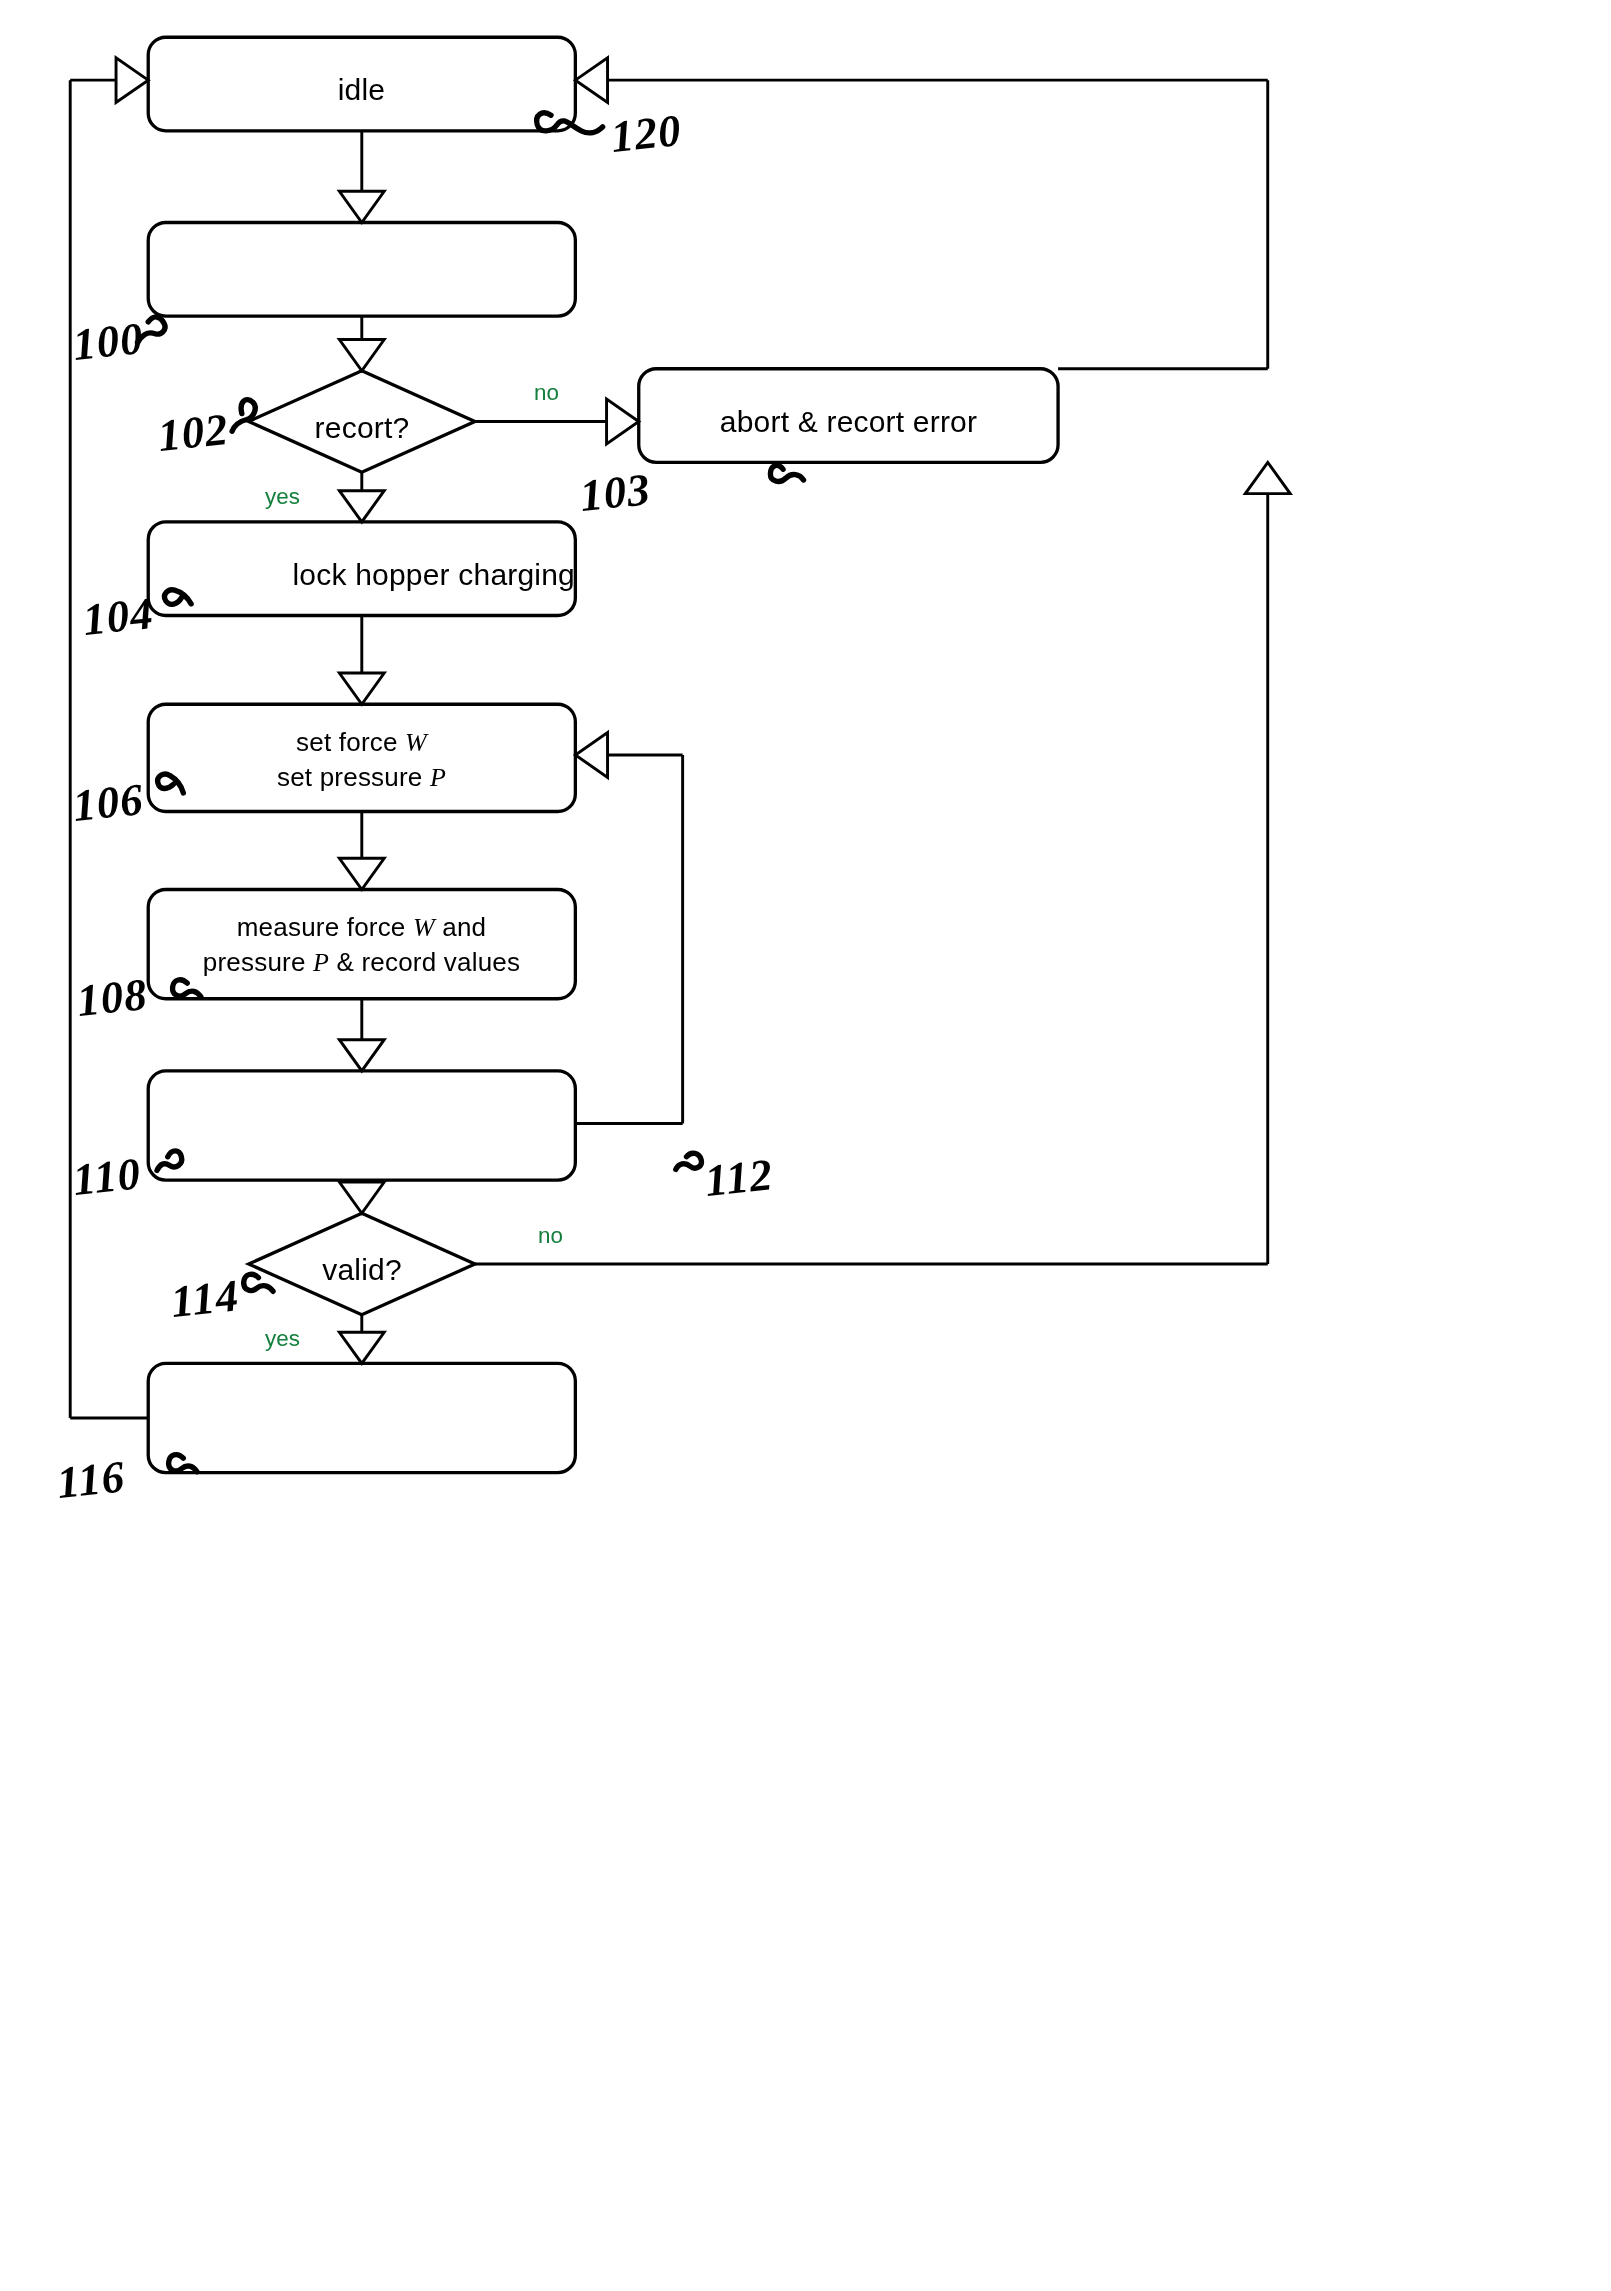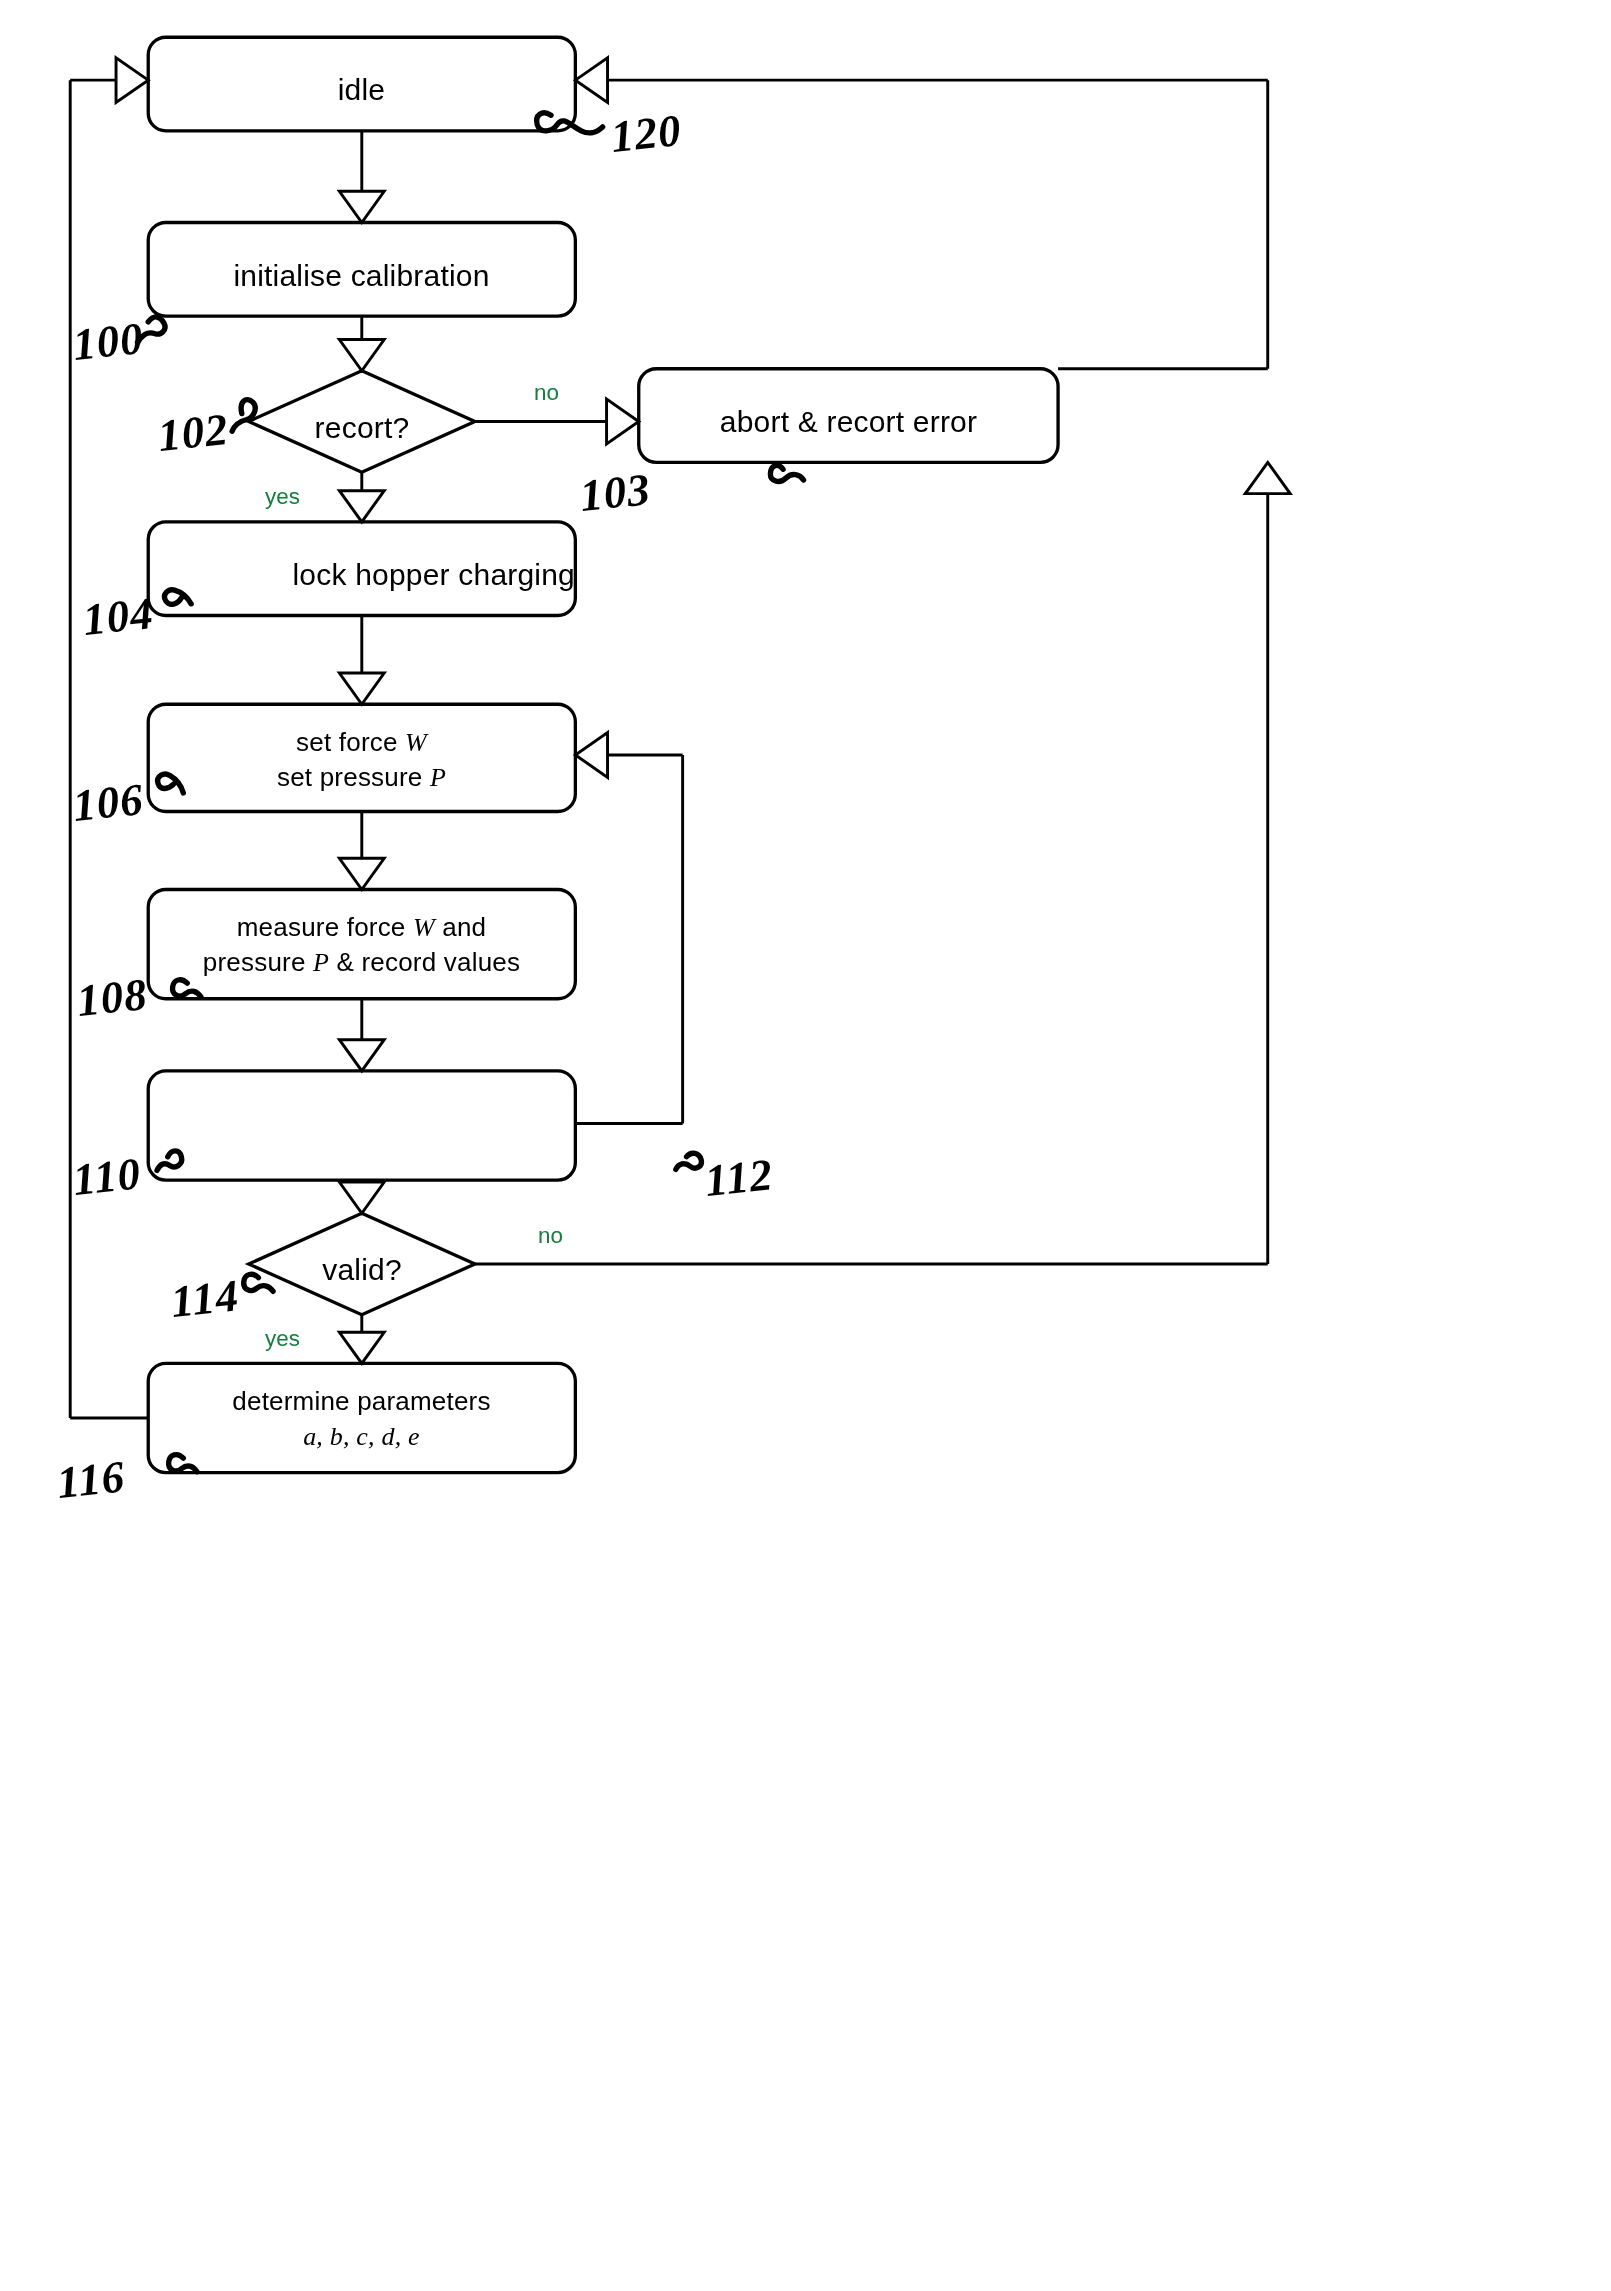--- a/index.html
+++ b/index.html
@@ -142,36 +142,34 @@
     <path class="hw" d="M178,804 C172,810 164,810 162,803 C160,796 168,791 174,795 C181,799 186,806 188,813"></path>
     <path class="hw" d="M192,1008 C186,1002 178,1004 177,1012 C176,1020 184,1024 190,1019 C196,1014 202,1016 206,1022"></path>
     <path class="hw" d="M172,1186 C176,1178 184,1178 186,1186 C188,1194 180,1199 174,1195 C168,1191 164,1194 161,1200"></path>
     <path class="hw" d="M704,1186 C709,1180 717,1182 719,1189 C721,1196 713,1200 708,1196 C702,1191 696,1193 693,1199"></path>
     <path class="hw" d="M265,1310 C259,1304 251,1306 250,1314 C249,1322 257,1326 263,1321 C269,1316 276,1318 280,1324"></path>
     <path class="hw" d="M188,1495 C182,1489 174,1491 173,1499 C172,1507 180,1511 186,1506 C192,1501 198,1503 202,1509"></path>
   </svg>
 
   <div class="node-label" style="left:148px; top:70px; width:427px;">idle</div>
 
-  <div class="node-label" style="left:148px; top:256px; width:427px;">initialise calibration</div>
 
   <div class="node-label" style="left:249px; top:408px; width:226px;">recort?</div>
 
   <div class="node-label" style="left:639px; top:402px; width:419px;">abort &amp; recort error</div>
 
   <div class="node-label" style="left:148px; top:555px; width:427px;text-align:right;">lock hopper charging</div>
 
   <div class="node-label two-line" style="left:148px; top:910px; width:427px;"><span>measure force <span class="italic-var">W</span> and</span><br><span>pressure <span class="italic-var">P</span> &amp; record values</span></div>
 
   <div class="node-label two-line" style="left:148px; top:725px; width:427px;"><span>set force <span class="italic-var">W</span></span><br><span>set pressure <span class="italic-var">P</span></span></div>
 
 
   <div class="node-label" style="left:249px; top:1250px; width:226px;">valid?</div>
 
-  <div class="node-label two-line" style="left:148px; top:1384px; width:427px;"><span>determine parameters</span><br><span class="italic-var">a, b, c, d, e</span></div>
 
   <div class="edge-label" style="left:534px; top:380px;">no</div>
   <div class="edge-label" style="left:265px; top:484px;">yes</div>
   <div class="edge-label" style="left:538px; top:1223px;">no</div>
   <div class="edge-label" style="left:265px; top:1326px;">yes</div>
 
   <div class="ref-label" style="left:614px; top:111px;">120</div>
   <div class="ref-label" style="left:76px;  top:319px;">100</div>
   <div class="ref-label" style="left:161px; top:410px;">102</div>
   <div class="ref-label" style="left:583px; top:470px;">103</div>

